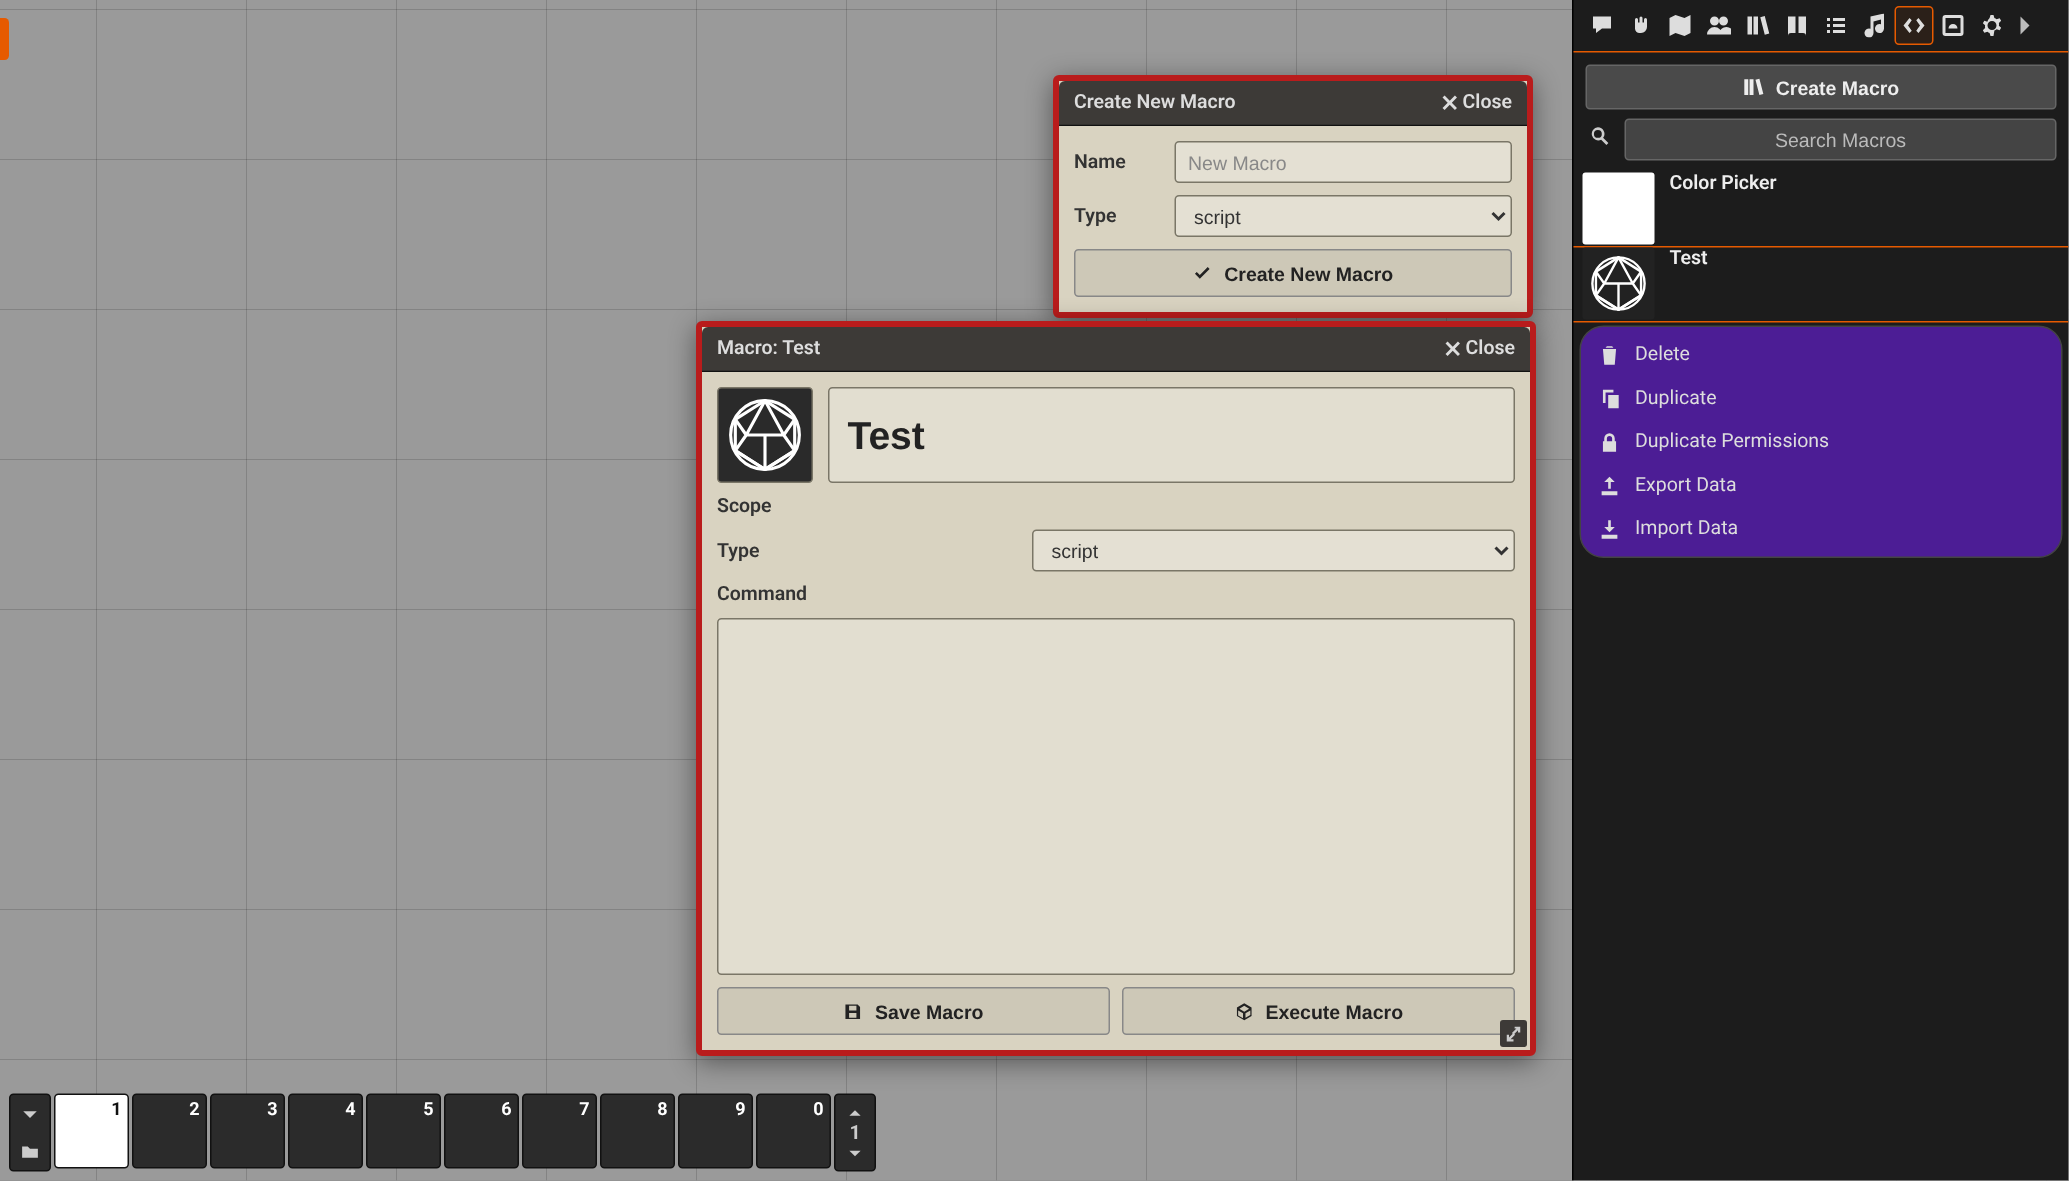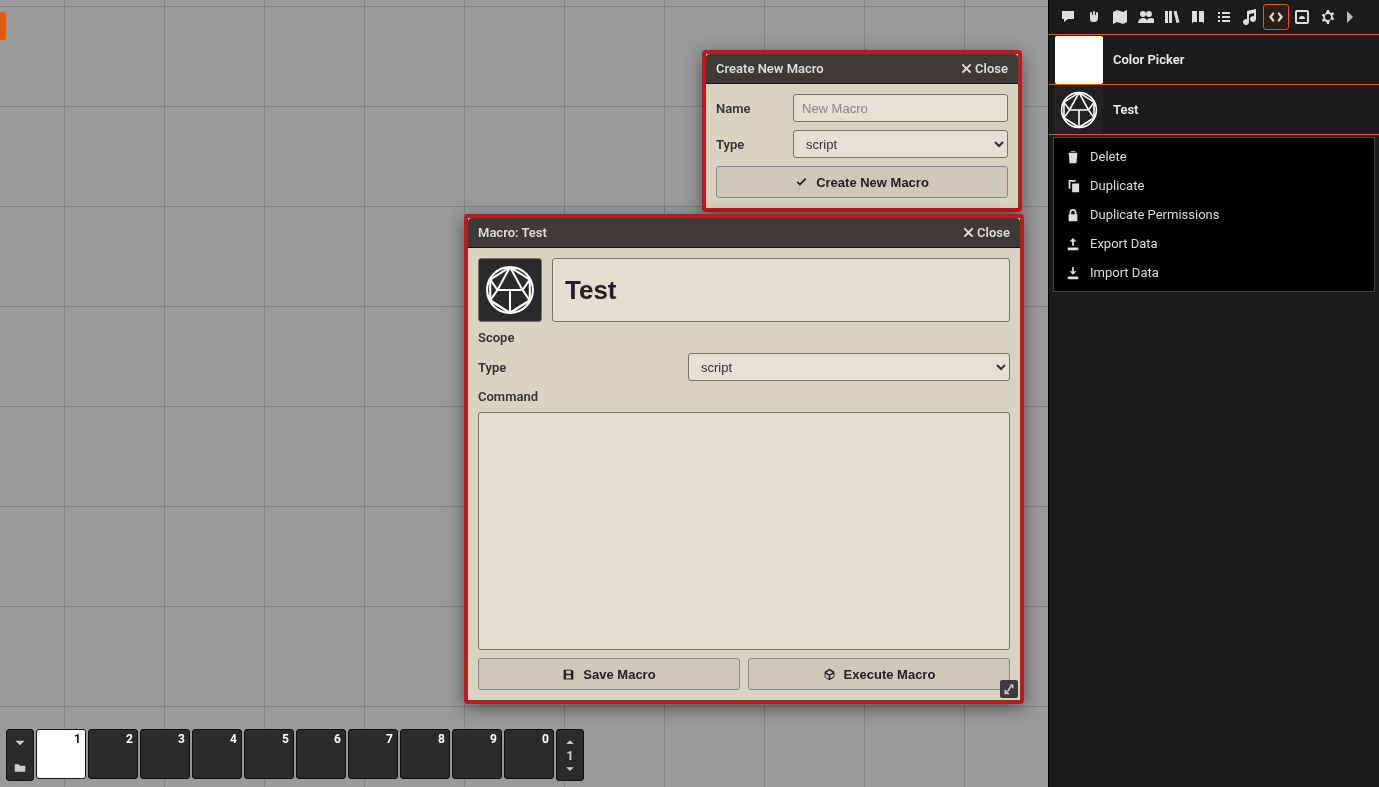--- a/index.html
+++ b/index.html
@@ -67,40 +67,40 @@
 .search-row { display:flex; align-items:center; gap:6px; }
 .search-row .si { width:20px; text-align:center; color:#ccc; }
 .search-input {
   flex:1; height:28px; background:#444; border:1px solid #666; border-radius:3px;
   color:#ddd; text-align:center; font-size:13px;
 }
 .search-input::placeholder { color:#bbb; }
 
 .macro-list { display:flex; flex-direction:column; }
 .macro-item {
-  display:flex; align-items:center; gap:10px;
+  display:flex; gap:10px;
   height:50px; padding:0 6px;
   border-bottom:1px solid #e65a00;
   cursor:pointer;
   color:#eee;
 }
 .macro-item .thumb {
   width:48px; height:48px; border-radius:2px;
   display:flex; align-items:center; justify-content:center;
   background:#fff;
 }
 .macro-item .thumb.dark { background:#222; }
 .macro-item .thumb svg { width:38px; height:38px; }
 .macro-item .label { font-weight:600; font-size:13px; }
 
 .context-menu {
   margin: 2px 4px 0 4px;
-  background:#000000;
+  background:#4c1d95;
   border:1px solid #444;
-  border-radius:0;
+  border-radius:16px;
   padding:4px 0;
 }
 .context-item {
   display:flex; align-items:center; gap:10px;
   padding:7px 12px;
   color:#ddd; font-size:13px;
   cursor:pointer;
 }
 .context-item svg { width:14px; height:14px; fill:currentColor; }
 
@@ -120,21 +120,21 @@
   padding:0 10px;
   border-bottom:1px solid #111;
   border-radius:4px 4px 0 0;
 }
 .window .close { display:flex; align-items:center; gap:3px; cursor:pointer; font-size:13px; }
 .window .close svg { width:11px; height:11px; fill:currentColor; }
 .window .body { padding:10px; display:flex; flex-direction:column; gap:8px;
   background-image: radial-gradient(rgba(0,0,0,0.02) 15%, transparent 16%);
   background-size: 4px 4px;
 }
-.form-row { display:flex; align-items:center; gap:22px; }
+.form-row { display:flex; align-items:center; gap:12px; }
 .form-row label { width:55px; color:#333; font-weight:600; font-size:13px; }
 .text-input, .select {
   flex:1; height:28px;
   background:rgba(255,255,255,0.3);
   border:1px solid #7a7667;
   border-radius:3px;
   padding:0 8px; font-size:13px; color:#333;
 }
 .text-input::placeholder { color:#888; }
 .select { appearance:auto; }
@@ -360,20 +360,34 @@
           <use href="#i-gear"></use>
         </svg>
       </div>
     <div class="sidebar-tab caret">
         <svg viewBox="0 0 16 16">
           <use href="#i-caret-r"></use>
         </svg>
       </div>
   </div>
 
+  <div class="sidebar-body">
+    <button class="btn">
+      <svg viewBox="0 0 16 16">
+          <use href="#i-books"></use>
+        </svg>
+      <span>Create Macro</span>
+    </button>
+    <div class="search-row">
+      <span class="si"><svg viewBox="0 0 16 16" width="14" height="14" fill="currentColor">
+            <use href="#i-search"></use>
+          </svg></span>
+      <input class="search-input" placeholder="Search Macros" style="">
+    </div>
+  </div>
 
   <div class="macro-list">
     <div class="macro-item">
       <div class="thumb"></div>
       <span class="label">Color Picker</span>
     </div>
     <div class="macro-item">
       <div class="thumb dark">
         <svg viewBox="0 0 48 48">
             <use href="#i-d20"></use>

